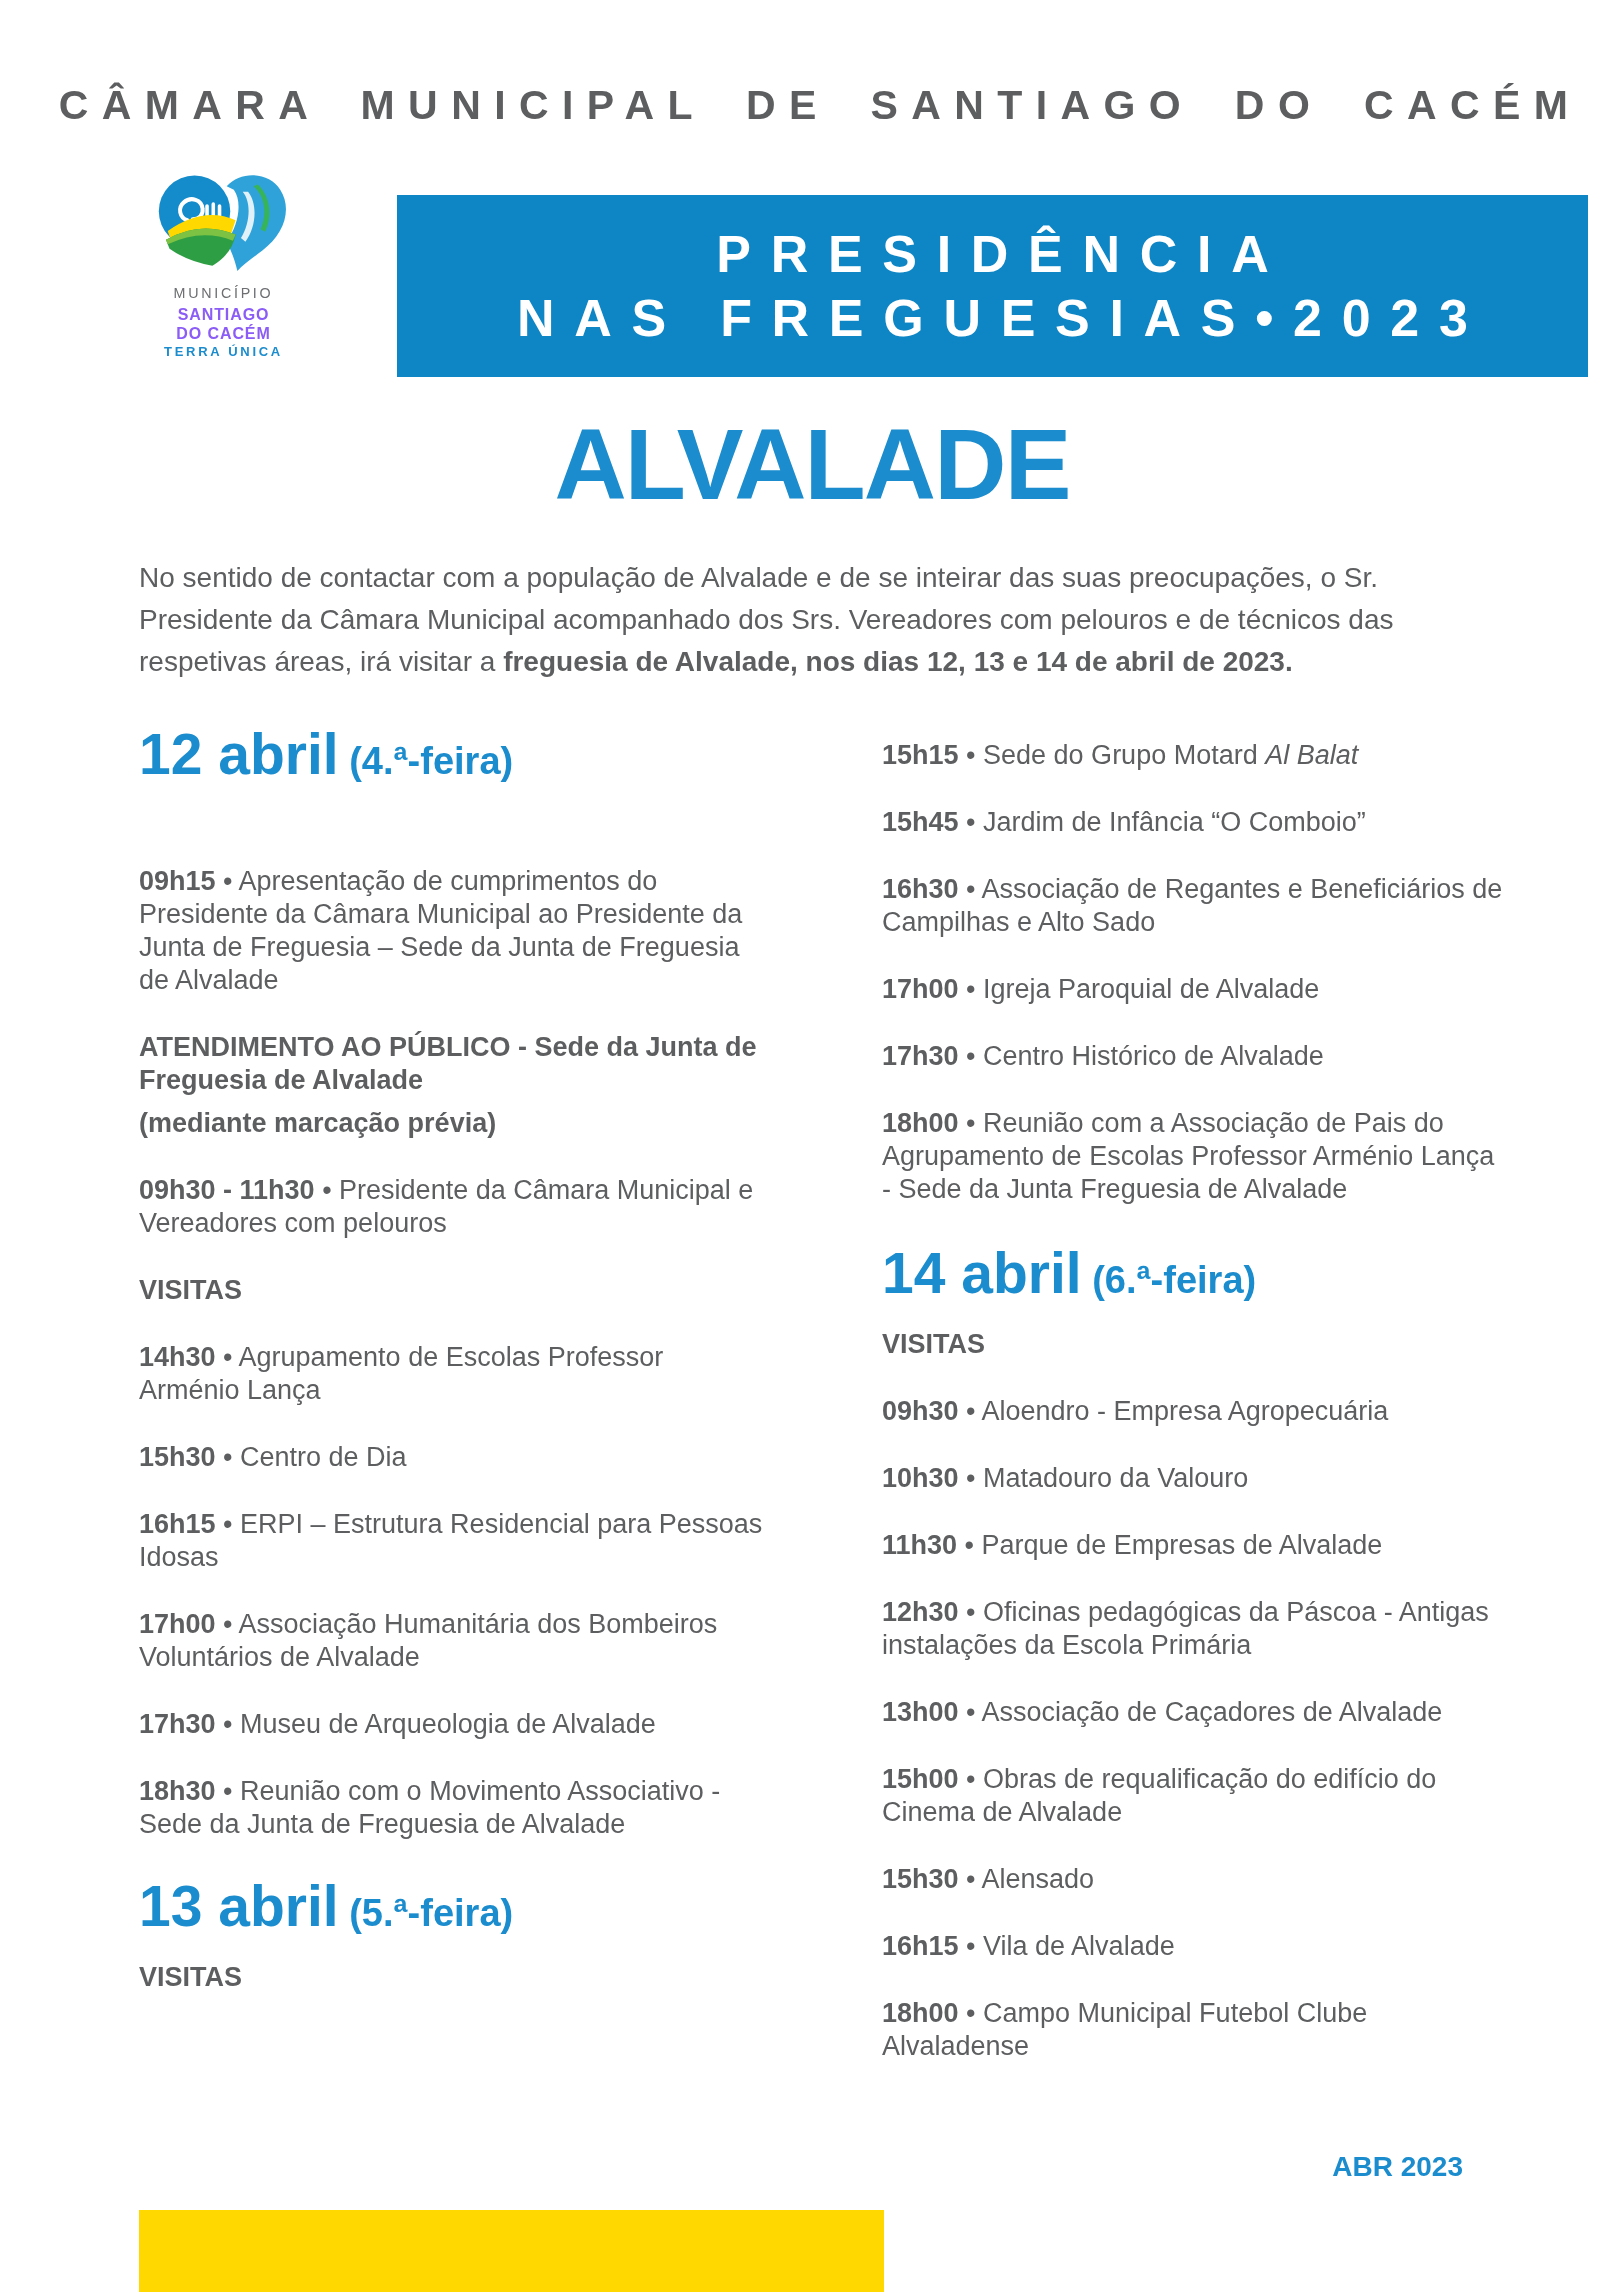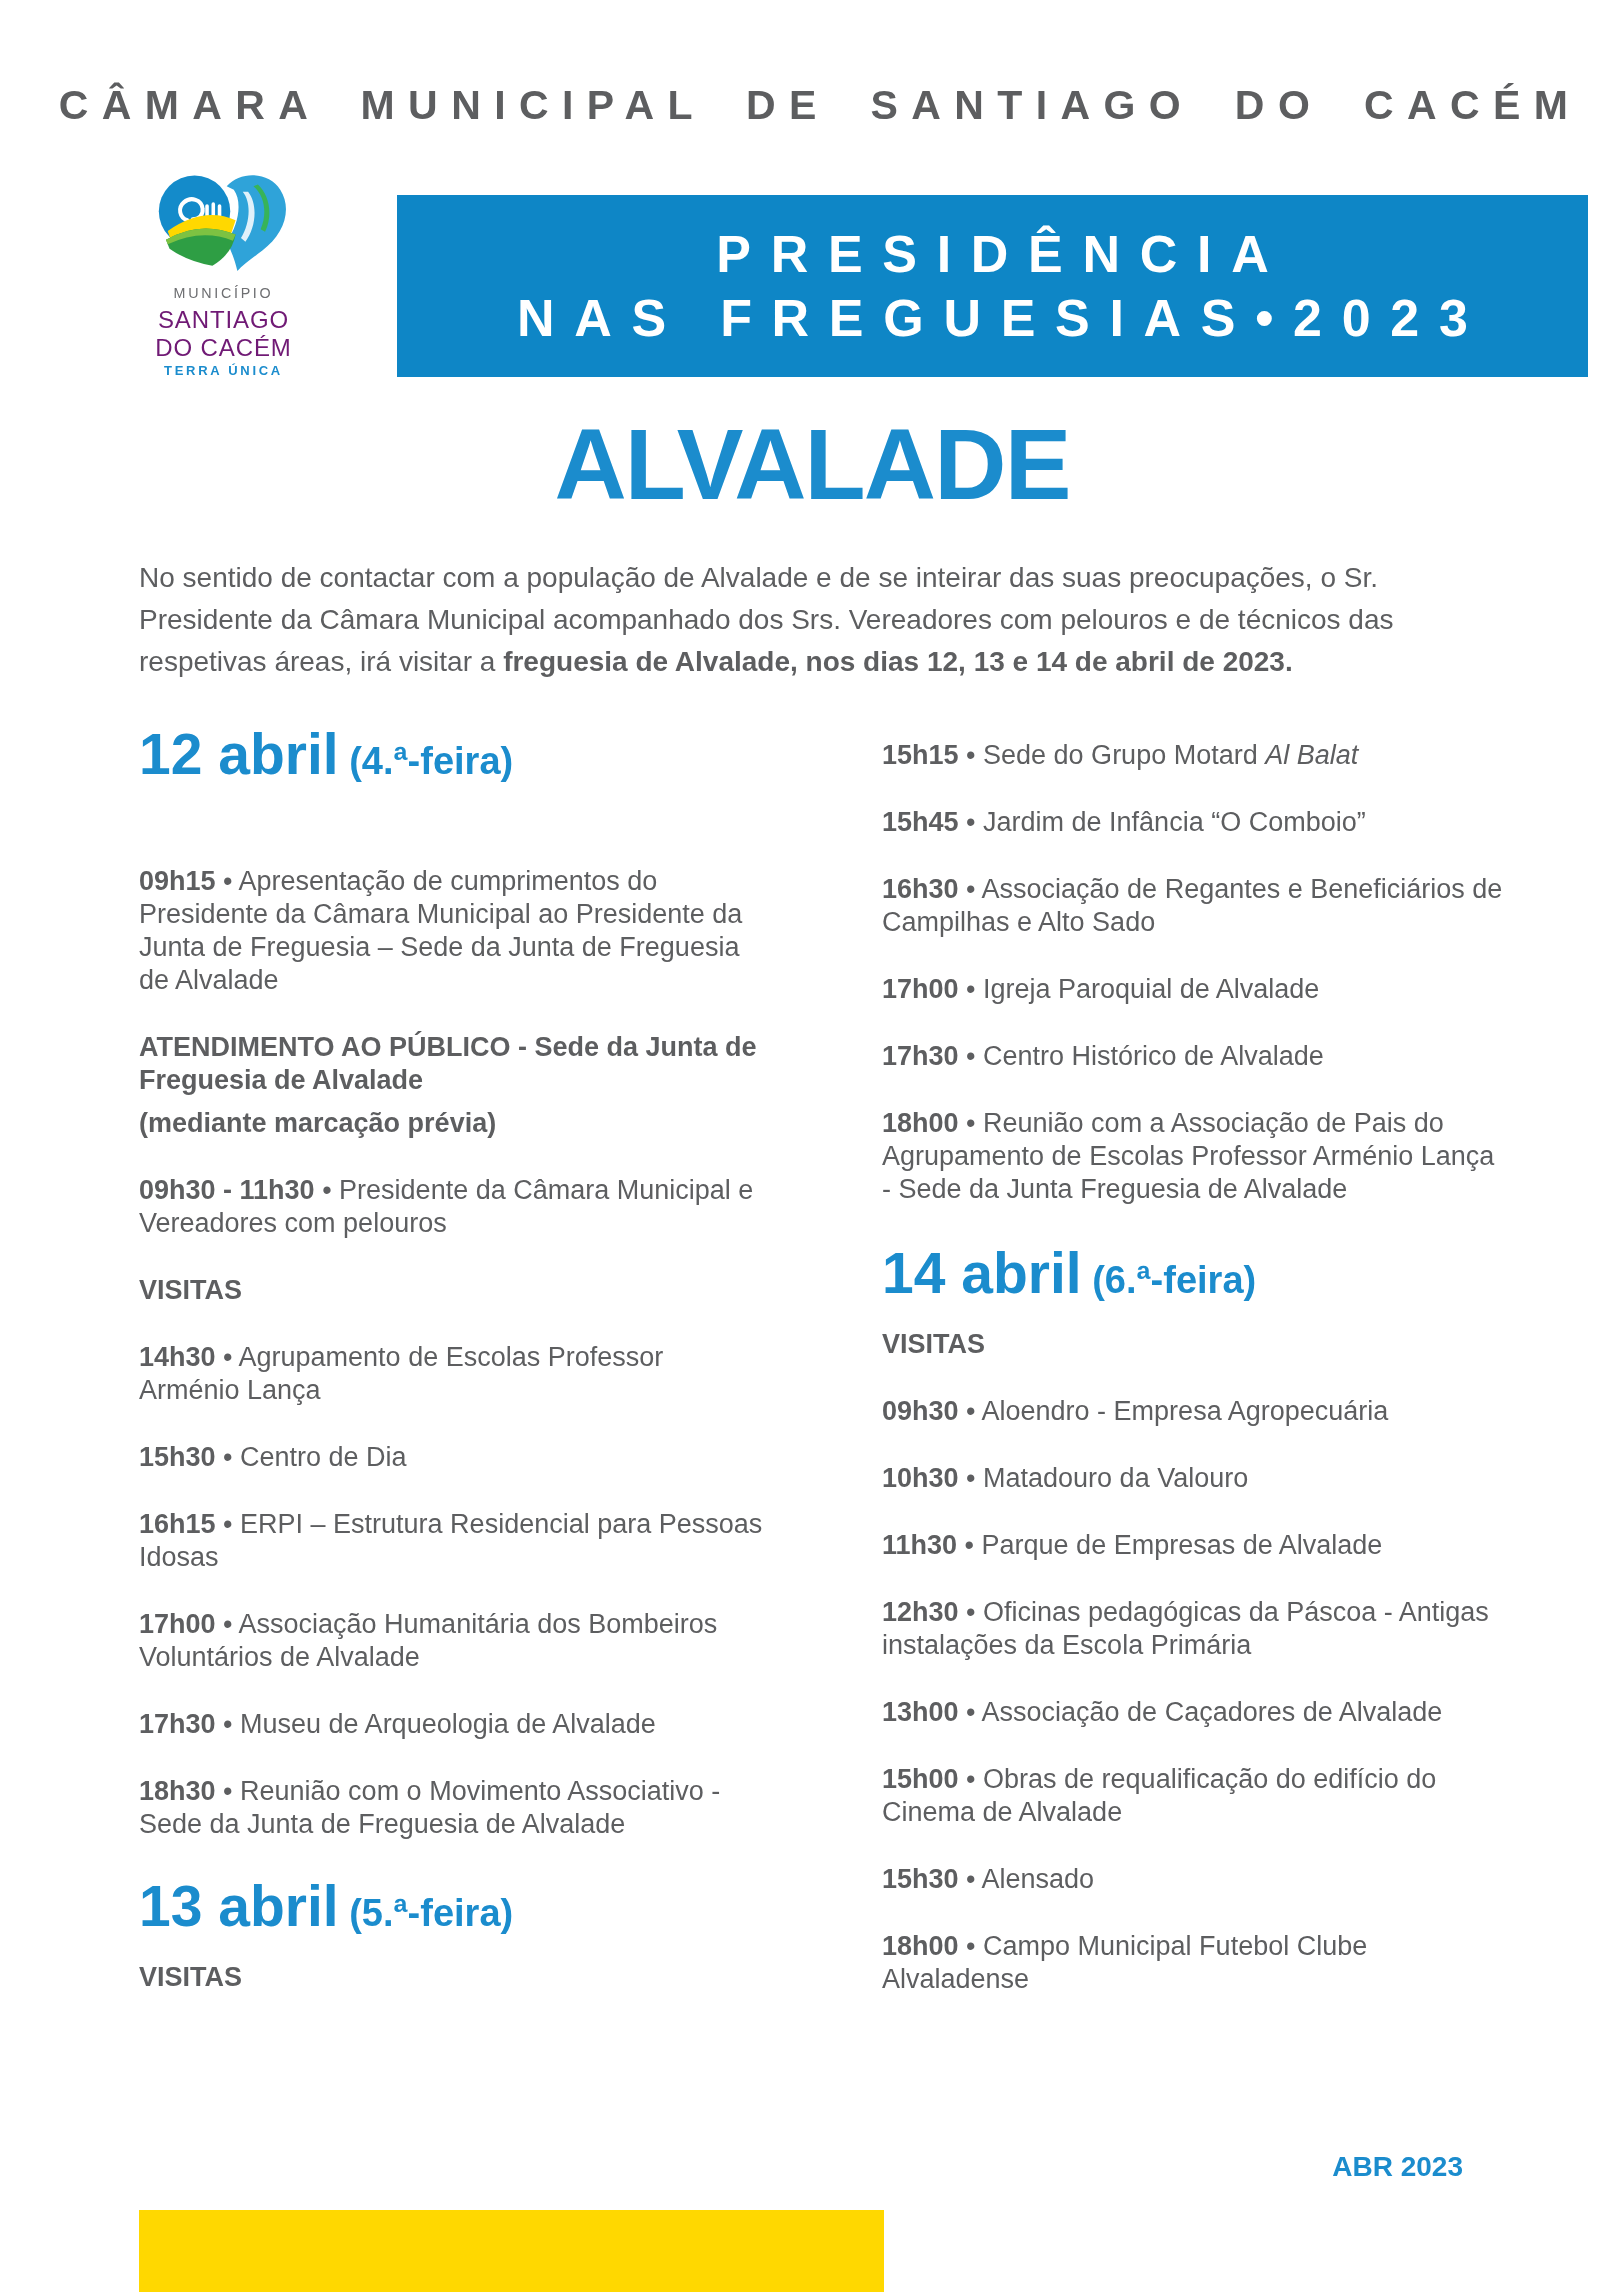--- a/index.html
+++ b/index.html
@@ -5,21 +5,21 @@
   html,body{margin:0;padding:0;background:#ffffff;}
   #page{position:relative;width:1624px;height:2293px;background:#ffffff;overflow:hidden;
         font-family:"Liberation Sans", sans-serif;color:#5d5e60;}
   
   .top-header{position:absolute;left:16px;right:0;top:82px;text-align:center;
 े              color:#2ba2d8;font-weight:700;font-size:41px;letter-spacing:13.4px;word-spacing:16px;white-space:nowrap;}
   
   .logo{position:absolute;left:143px;top:172px;width:161px;text-align:center;}
   .logo svg{display:block;margin:0 auto;}
   .logo-municipio{font-size:14.3px;letter-spacing:2.7px;color:#6d6e71;margin-top:12.5px;font-weight:400;}
-  .logo-name{font-size:24px;letter-spacing:0.9px;color:#701a75;line-height:1.18;margin-top:5.4px;font-weight:400;}
+  .logo-name{font-size:16px;letter-spacing:0.9px;color:#8b5cf6;line-height:1.18;margin-top:5.4px;font-weight:700;}
   .logo-tagline{font-size:13px;letter-spacing:2.7px;color:#1b8ccd;font-weight:700;margin-top:0;}
   
   .banner{position:absolute;left:397px;top:195px;width:1191px;height:182px;background:#0e86c6;
           display:flex;flex-direction:column;justify-content:center;align-items:center;gap:9px;}
   .banner-line{color:#ffffff;font-weight:700;font-size:52px;line-height:1.05;
                letter-spacing:19.7px;text-indent:19.7px;white-space:nowrap;}
   
   .page-title{position:absolute;left:0;right:0;top:414px;text-align:center;color:#1b8ccd;
               font-size:100px;font-weight:700;letter-spacing:-1.8px;line-height:1;}
   
@@ -105,20 +105,21 @@
       <p class="item"><span class="time">18h00</span> • <span>Reunião com a Associação de Pais do Agrupamento de Escolas Professor Arménio Lança - Sede da Junta Freguesia de Alvalade</span></p>
       <h2 class="day gap-lg"><span class="day-t">14 abril</span><span class="day-w"> (6.ª-feira)</span></h2>
       <p class="label">VISITAS</p>
       <p class="item"><span class="time">09h30</span> • <span>Aloendro - Empresa Agropecuária</span></p>
       <p class="item"><span class="time">10h30</span> • <span>Matadouro da Valouro</span></p>
       <p class="item"><span class="time">11h30</span> • <span>Parque de Empresas de Alvalade</span></p>
       <p class="item"><span class="time">12h30</span> • <span>Oficinas pedagógicas da Páscoa - Antigas instalações da Escola Primária</span></p>
       <p class="item"><span class="time">13h00</span> • <span>Associação de Caçadores de Alvalade</span></p>
       <p class="item"><span class="time">15h00</span> • <span>Obras de requalificação do edifício do Cinema de Alvalade</span></p>
       <p class="item"><span class="time">15h30</span> • <span>Alensado</span></p>
+      <p class="item"><span class="time">16h15</span> • <span>Vila de Alvalade</span></p>
       <p class="item"><span class="time">18h00</span> • <span>Campo Municipal Futebol Clube Alvaladense</span></p>
     </div>
 
   <div class="footer-date">ABR 2023</div>
   <div class="yellow-bar"></div>
 
 </div>
 
 
 </body></html>

